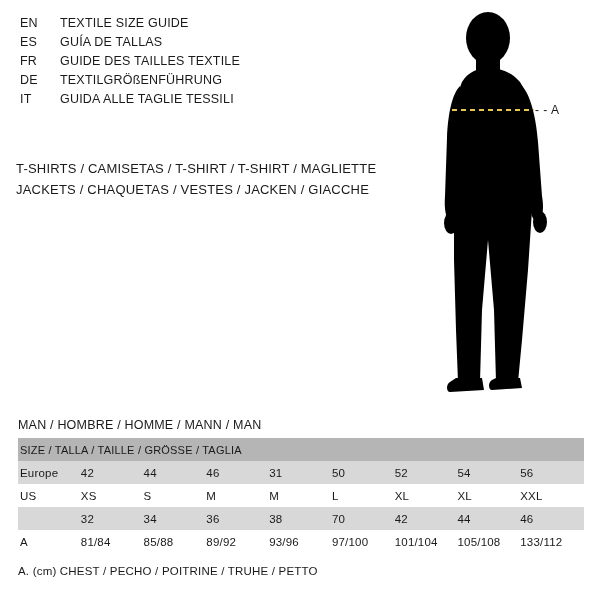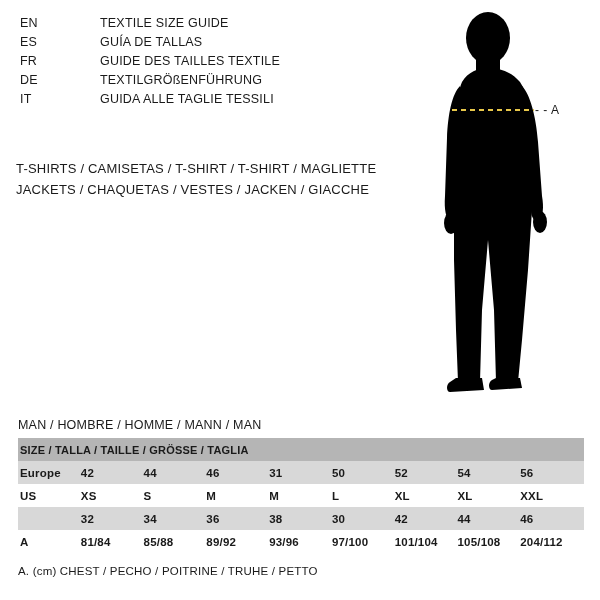--- a/index.html
+++ b/index.html
@@ -27,21 +27,20 @@
     top: 14px;
     left: 20px;
     width: 380px;
   }
   .lang-row {
     display: flex;
     font-size: 12.5px;
     line-height: 19px;
     letter-spacing: 0.2px;
     white-space: nowrap;
-    gap: 40px;
   }
   .lang-code {
     width: 40px;
     flex: 0 0 40px;
   }
   .lang-text {
     flex: 1 1 auto;
   }
 
   
@@ -96,21 +95,20 @@
     border-collapse: collapse;
     width: 566px;
     font-size: 11.5px;
     table-layout: fixed;
   }
   table.size-table td {
     padding: 3px 0 3px 0;
     height: 17px;
     vertical-align: middle;
     letter-spacing: 0.2px;
-    font-weight: bold;
   }
   .row-head td {
     background: #b5b5b5;
     font-size: 11px;
     letter-spacing: 0.3px;
   }
   .row-shade td {
     background: #d8d8d8;
   }
   .row-plain td {
@@ -249,35 +247,35 @@
         <td class="cell">XL</td>
         <td class="cell">XL</td>
         <td class="cell">XXL</td>
       </tr>
       <tr class="row-shade">
         <td class="col-label"></td>
         <td class="cell">32</td>
         <td class="cell">34</td>
         <td class="cell">36</td>
         <td class="cell">38</td>
-        <td class="cell">30</td>
+        <td class="cell">70</td>
         <td class="cell">42</td>
         <td class="cell">44</td>
         <td class="cell">46</td>
       </tr>
       <tr class="row-plain">
         <td class="col-label">A</td>
         <td class="cell">81/84</td>
         <td class="cell">85/88</td>
         <td class="cell">89/92</td>
         <td class="cell">93/96</td>
         <td class="cell">97/100</td>
         <td class="cell">101/104</td>
         <td class="cell">105/108</td>
-        <td class="cell">204/112</td>
+        <td class="cell">133/112</td>
       </tr>
     </tbody>
       </table>
 
     <div class="foot-note">A. (cm) CHEST / PECHO / POITRINE / TRUHE / PETTO</div>
   </div>
 
 </div>
 
 </body></html>

